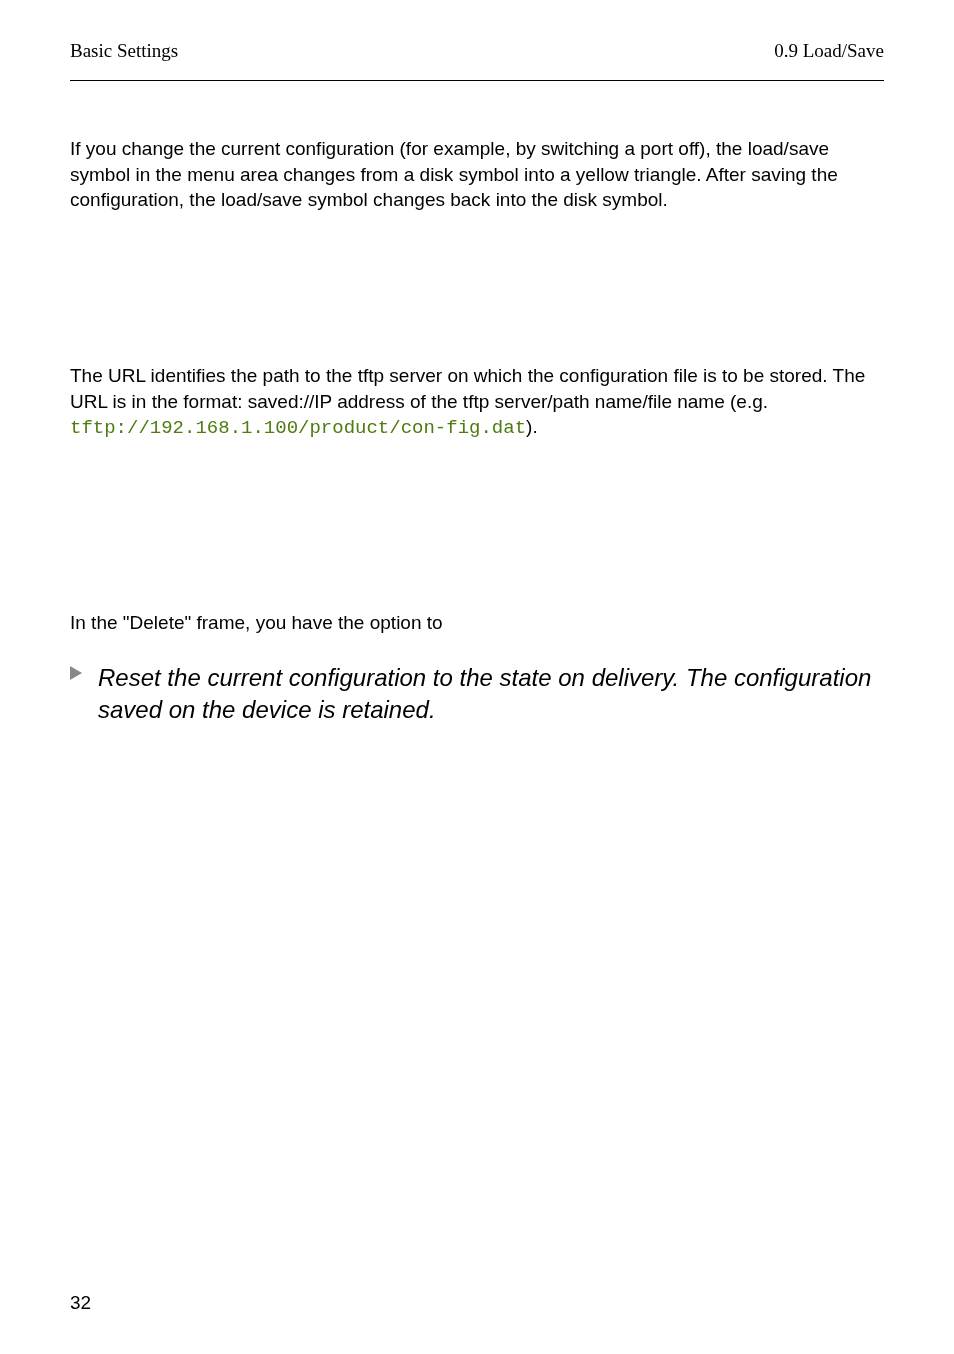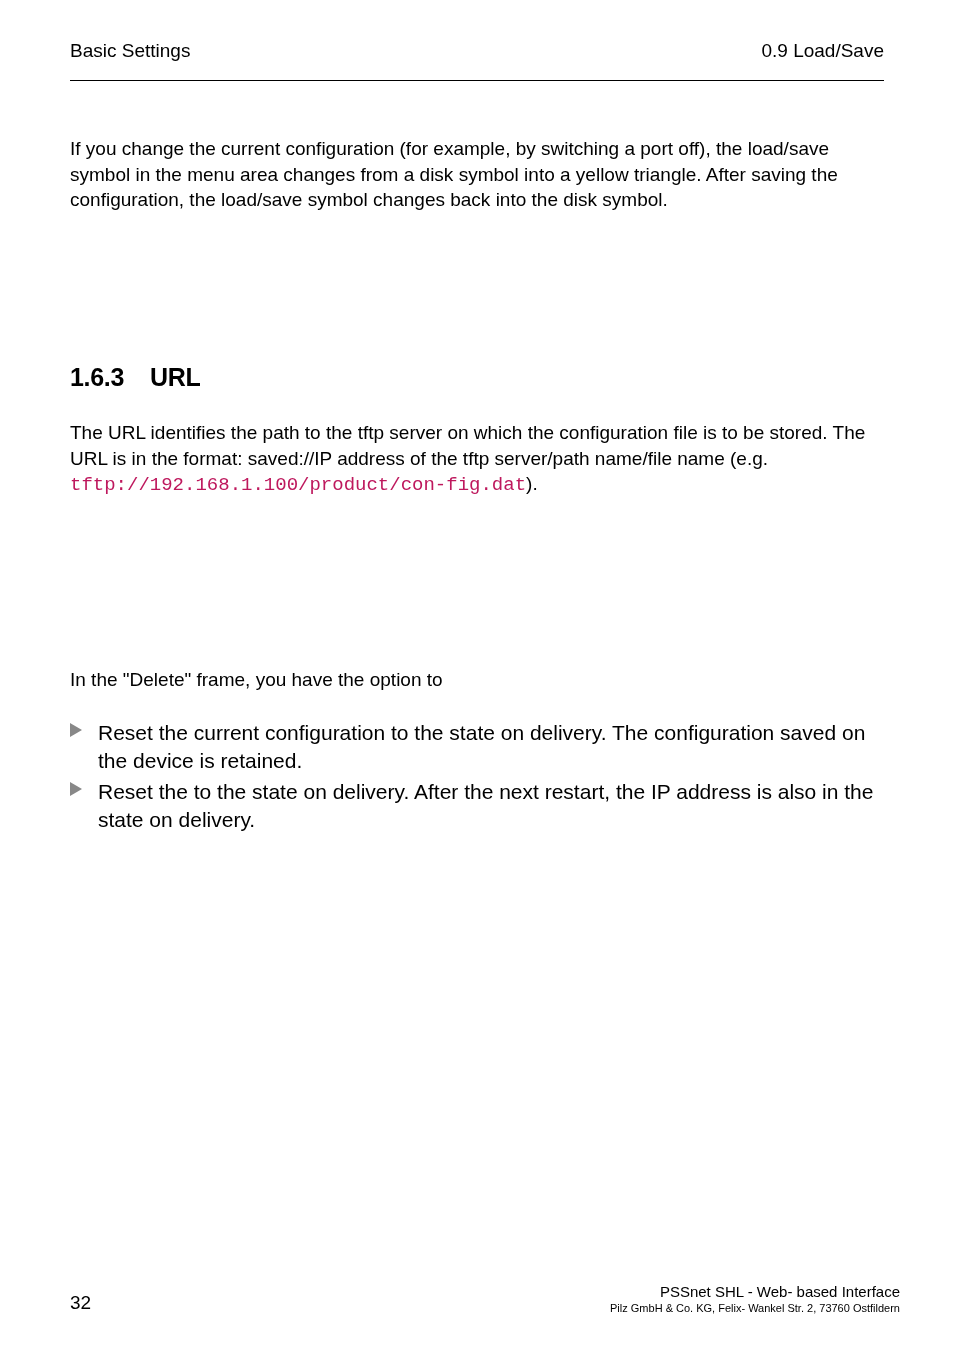--- a/index.html
+++ b/index.html
@@ -15,20 +15,21 @@
       color: #000;
       position: relative;
       padding: 40px 70px 40px 70px;
     }
     .header {
       display: flex;
       justify-content: space-between;
       font-size: 19px;
       padding-bottom: 18px;
       margin-bottom: 0;
+      font-family: Liberation Serif, serif;
     }
     .header-rule {
       border: none;
       border-top: 1.5px solid #000;
       margin-bottom: 55px;
     }
     .intro-paragraph {
       font-size: 19px;
       line-height: 1.35;
       margin-bottom: 150px;
@@ -42,35 +43,36 @@
     }
     .section-heading .num {
       margin-right: 26px;
     }
     .body-text {
       font-size: 19px;
       line-height: 1.35;
     }
     .mono {
       font-family: "Courier New", Courier, monospace;
-      color: #be185d;
+      color: #4d7c0f;
       font-size: 19px;
     }
     .section-163 {
       margin-bottom: 170px;
     }
     .section-164-lead {
       font-size: 19px;
       margin-top: 28px;
       margin-bottom: 28px;
     }
     .bullet-list {
       list-style: none;
-      font-size: 21px;
+      font-size: 24px;
       line-height: 1.35;
+      font-style: italic;
     }
     .bullet-list li {
       display: flex;
       align-items: flex-start;
       margin-bottom: 2px;
     }
     .bullet-marker {
       flex: 0 0 28px;
       display: inline-block;
       margin-top: 4px;
@@ -111,49 +113,34 @@
 
 <div class="header">
   <span>Basic Settings</span>
   <span>0.9  Load/Save</span>
 </div>
 <hr class="header-rule">
 
 <p class="intro-paragraph">If you change the current configuration (for example, by switching a port off), the load/save symbol in the menu area changes from a disk symbol into a yellow triangle. After saving the configuration, the load/save symbol changes back into the disk symbol.</p>
 
 <div class="section-163">
-  <h2 class="section-heading">
-    <span class="num">1.6.3</span><span>URL</span>
-  </h2>
   <p class="body-text">
     <span>The URL identifies the path to the tftp server on which the configuration file is to be stored. The URL is in the format: saved://IP address of the tftp server/path name/file name (e.g. </span><span class="mono">tftp://192.168.1.100/product/con-fig.dat</span><span>).</span>
   </p>
 </div>
 
 <div>
   <p class="section-164-lead">In the "Delete" frame, you have the option to</p>
   <ul class="bullet-list">
     <li>
       <span class="bullet-marker">
         <svg viewBox="0 0 12 14">
             <polygon points="0,0 12,7 0,14" fill="#888"></polygon>
           </svg>
       </span>
       <span class="bullet-text">Reset the current configuration to the state on delivery. The configuration saved on the device is retained.</span>
     </li>
-    <li>
-      <span class="bullet-marker">
-        <svg viewBox="0 0 12 14">
-            <polygon points="0,0 12,7 0,14" fill="#888"></polygon>
-          </svg>
-      </span>
-      <span class="bullet-text">Reset the  to the state on delivery. After the next restart, the IP address is also in the state on delivery.</span>
-    </li>
   </ul>
 </div>
 
 <div class="footer">
   <div class="page-number">32</div>
-  <div class="footer-right">
-    <div class="footer-title">PSSnet SHL - Web- based Interface</div>
-    <div class="footer-company">Pilz GmbH &amp; Co. KG, Felix- Wankel Str. 2, 73760 Ostfildern</div>
-  </div>
 </div>
 
 </body></html>

